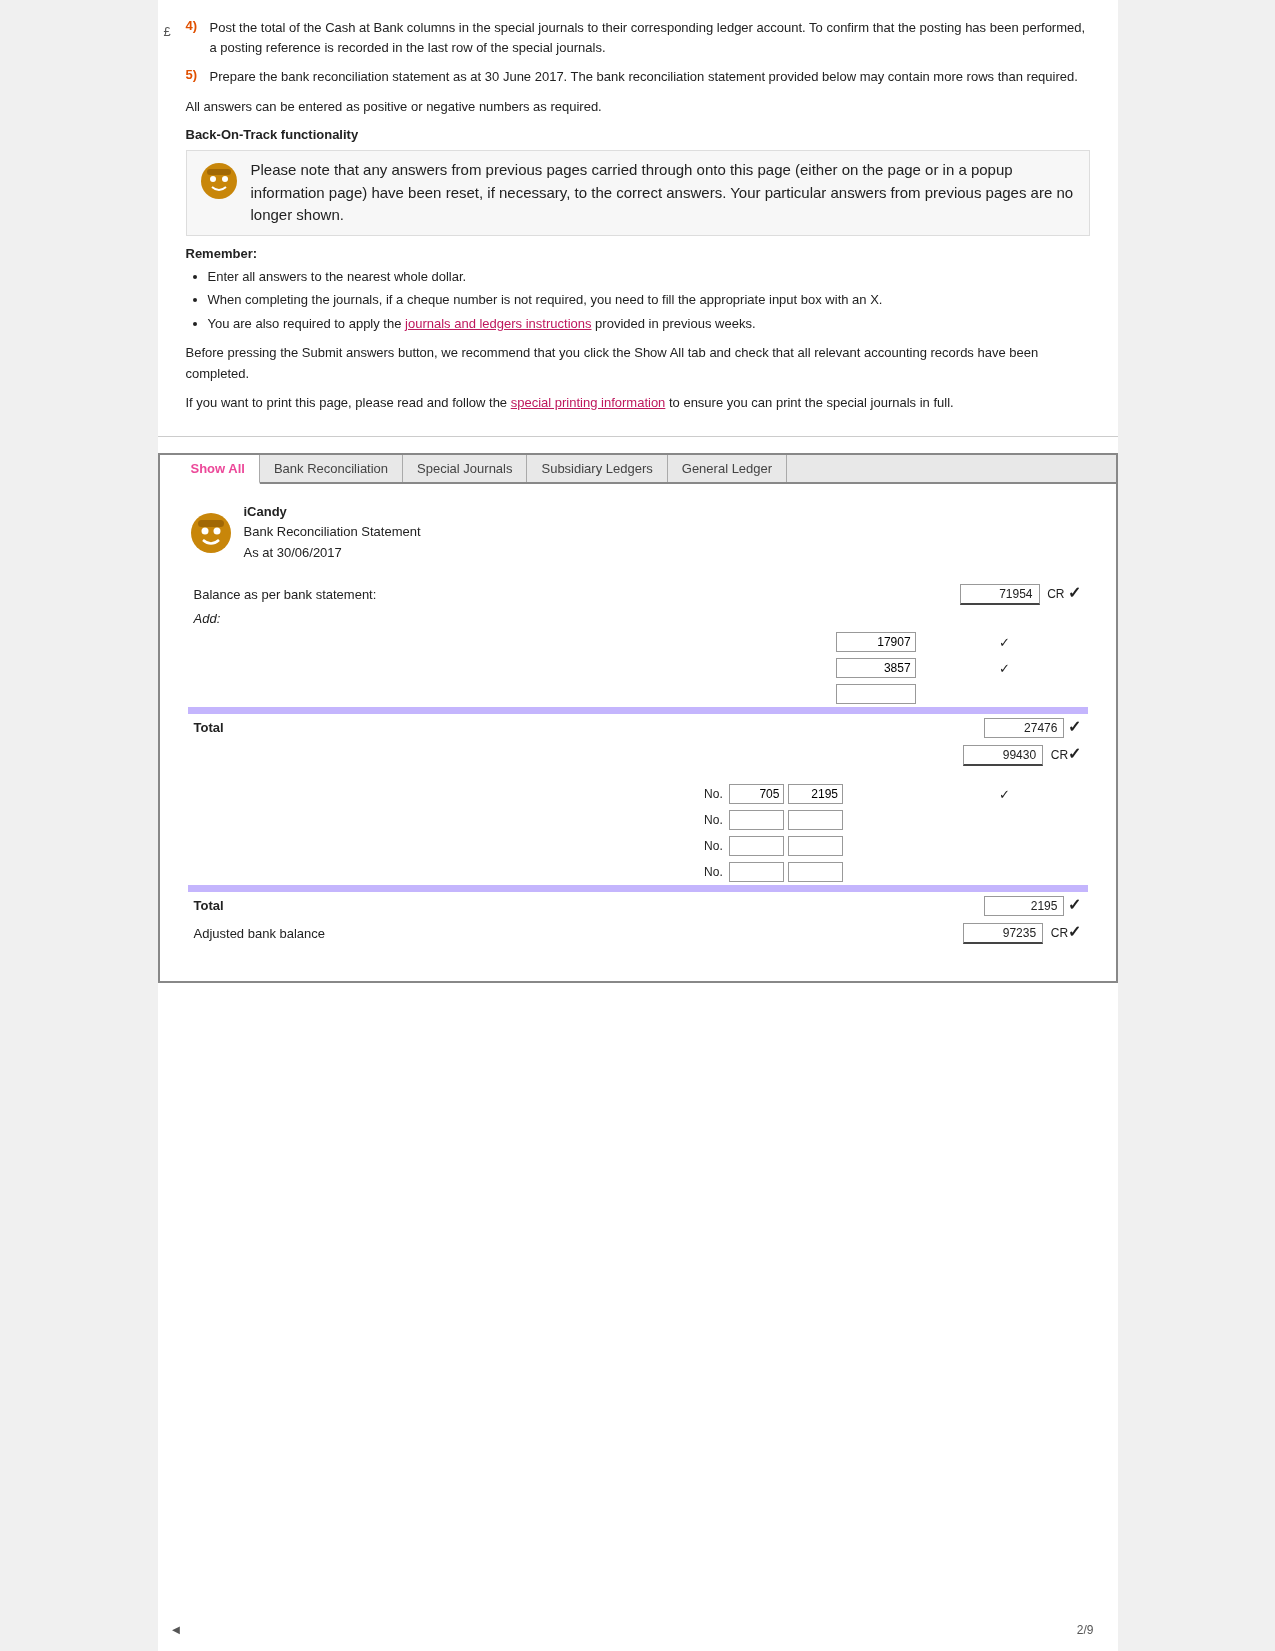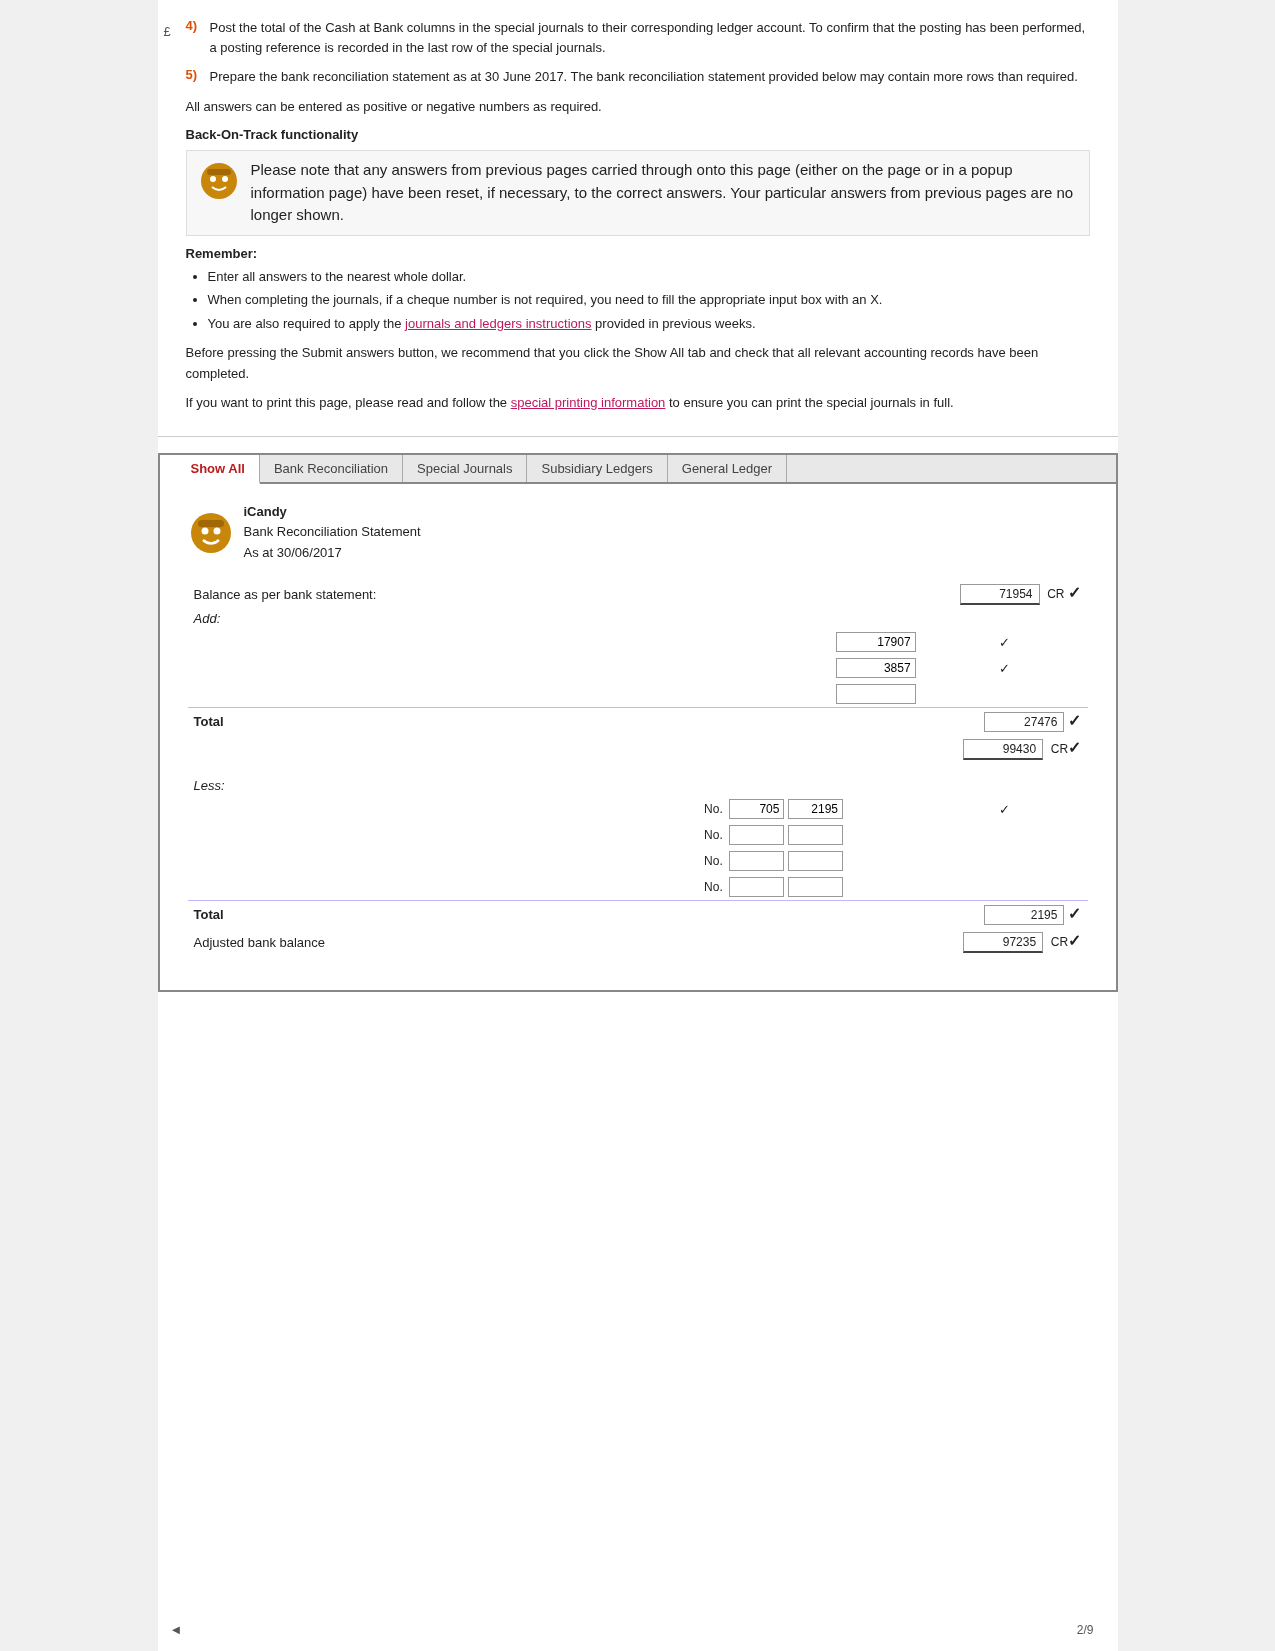--- a/index.html
+++ b/index.html
@@ -94,21 +94,21 @@
       background: #e8e8e8;
       color: #444;
     }
     .tab.active {
       background: #fff;
       font-weight: normal;
       border-bottom: 2px solid #fff;
       margin-bottom: -2px;
     }
     .tab:first-child {
-      color: #b91c1c;
+      color: #ec4899;
       font-weight: bold;
       padding-left: 31px;
     }
     .tab-content {
       background: #fff;
       padding: 18px 28px 24px 28px;
     }
     .company-header {
       display: flex;
       align-items: center;
@@ -168,21 +168,21 @@
       border: 1px solid #999;
       padding: 2px 4px;
       font-size: 12px;
       width: 80px;
       text-align: right;
     }
     input[type="text"].small {
       width: 55px;
     }
     .total-row td {
-      border-top: 1px solid #c4b5fd;
+      border-top: 7px solid #c4b5fd;
     }
     .bold-label {
       font-weight: bold;
     }
     .value-display {
       display: inline-block;
       border: 1px solid #999;
       padding: 2px 6px;
       min-width: 80px;
       text-align: right;
@@ -371,25 +371,20 @@
             <td class="value-cell">
               <span class="value-display cr">99430</span>
               <span class="cr-label">CR</span><span class="checkmark">✓</span>
             </td>
           </tr>
 
           <tr>
               <td colspan="3" style="height:12px;"></td>
             </tr>
 
-          <tr>
-            <td class="label-cell less-label">Less:</td>
-            <td></td>
-            <td></td>
-          </tr>
 
           <tr>
             <td class="label-cell indent">
               <div class="black-bar" style="width:190px;">&nbsp;</div>
             </td>
             <td style="white-space:nowrap; padding: 3px 4px;">
               <span class="no-cell">No.</span>
               <input type="text" class="small" value="705" style="">
               <input type="text" class="small" value="2195" style="">
             </td>

